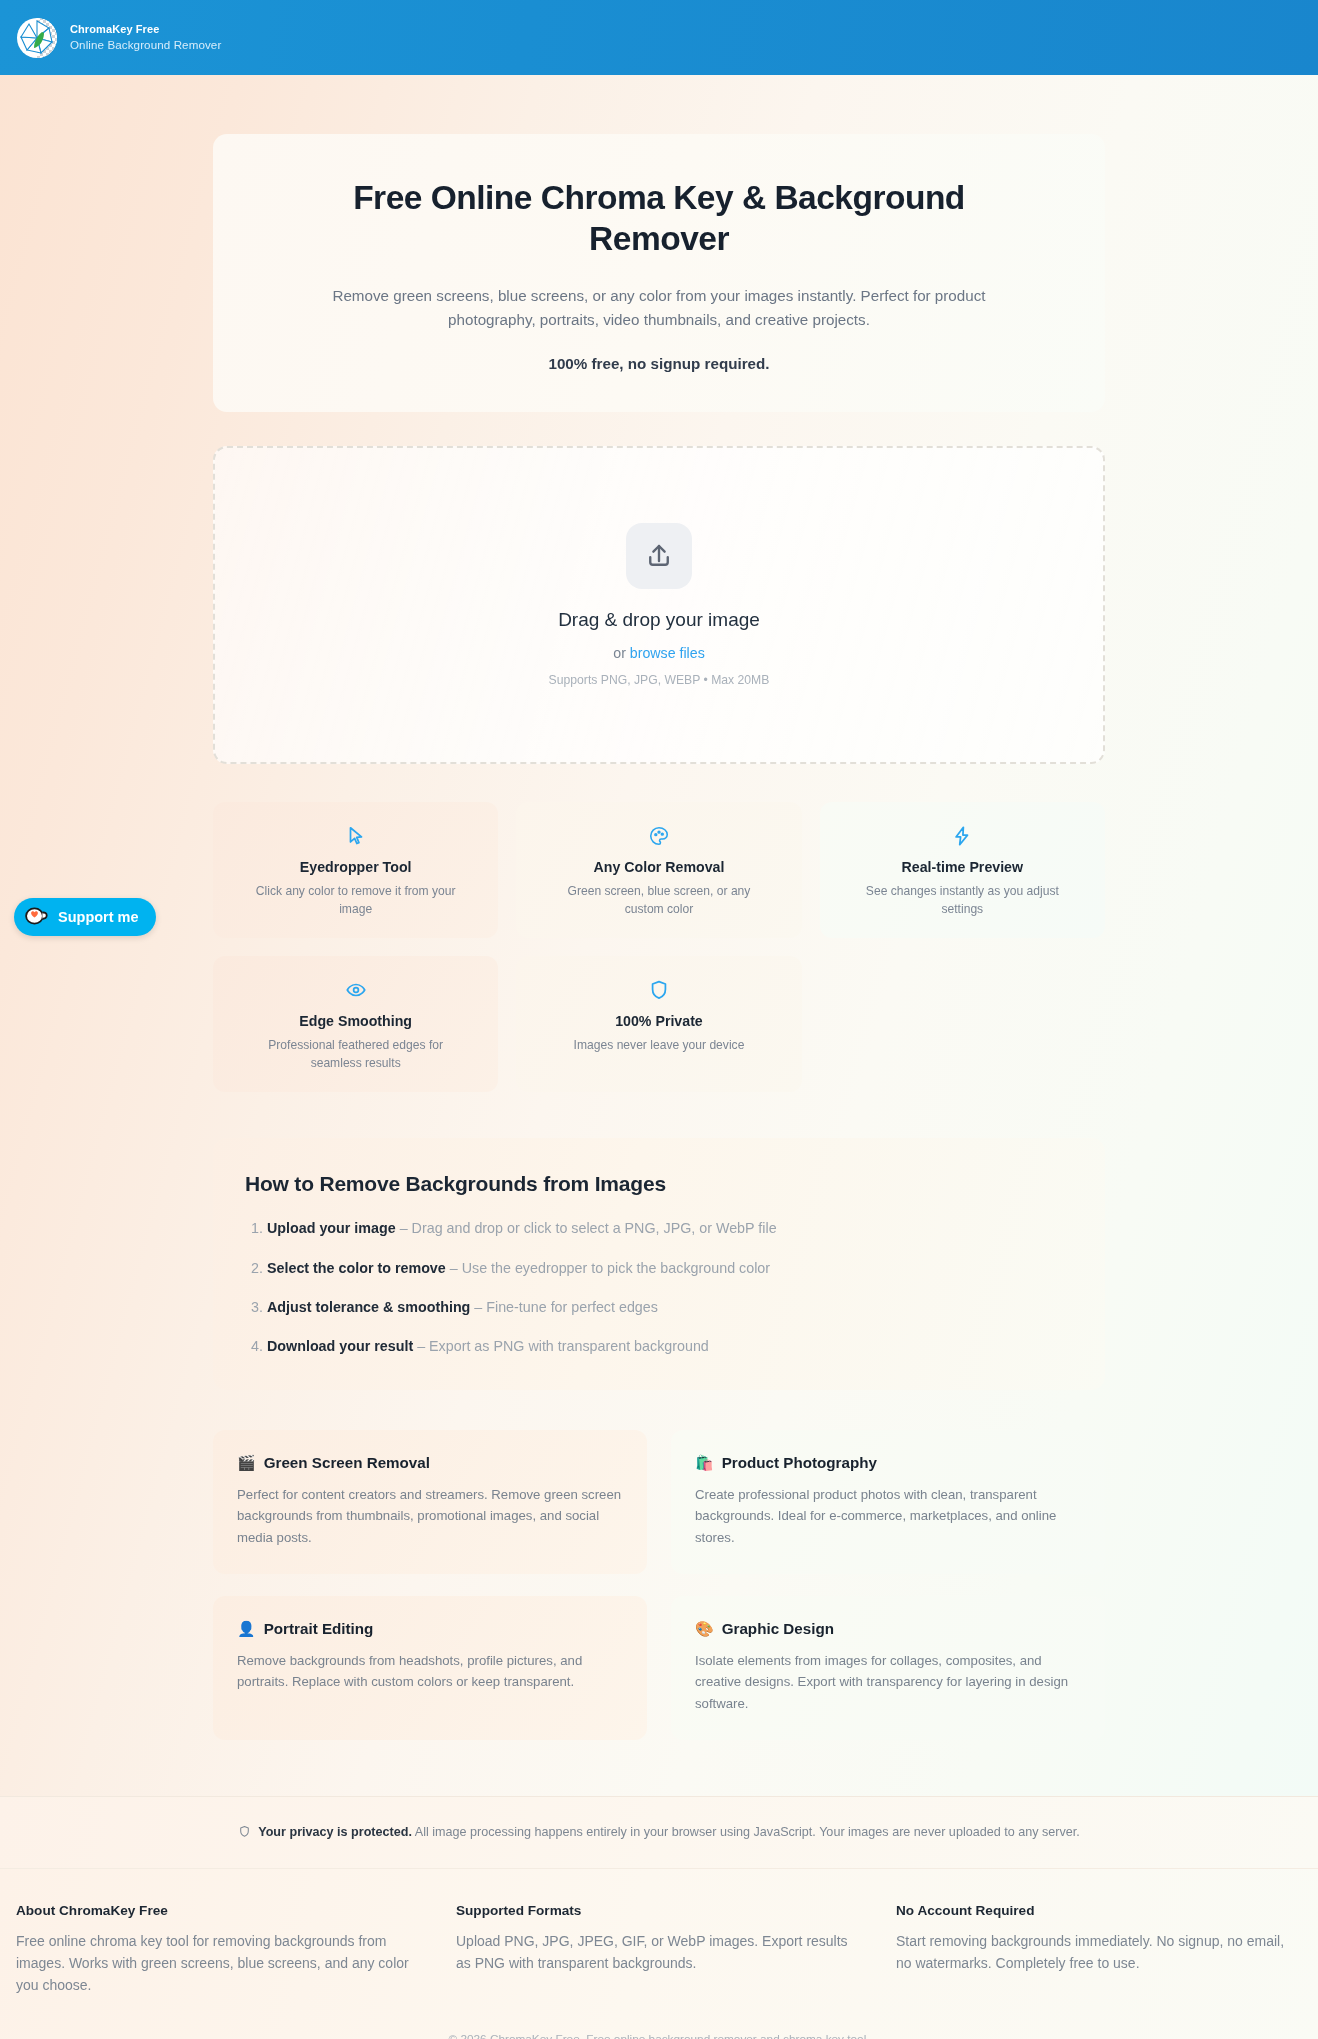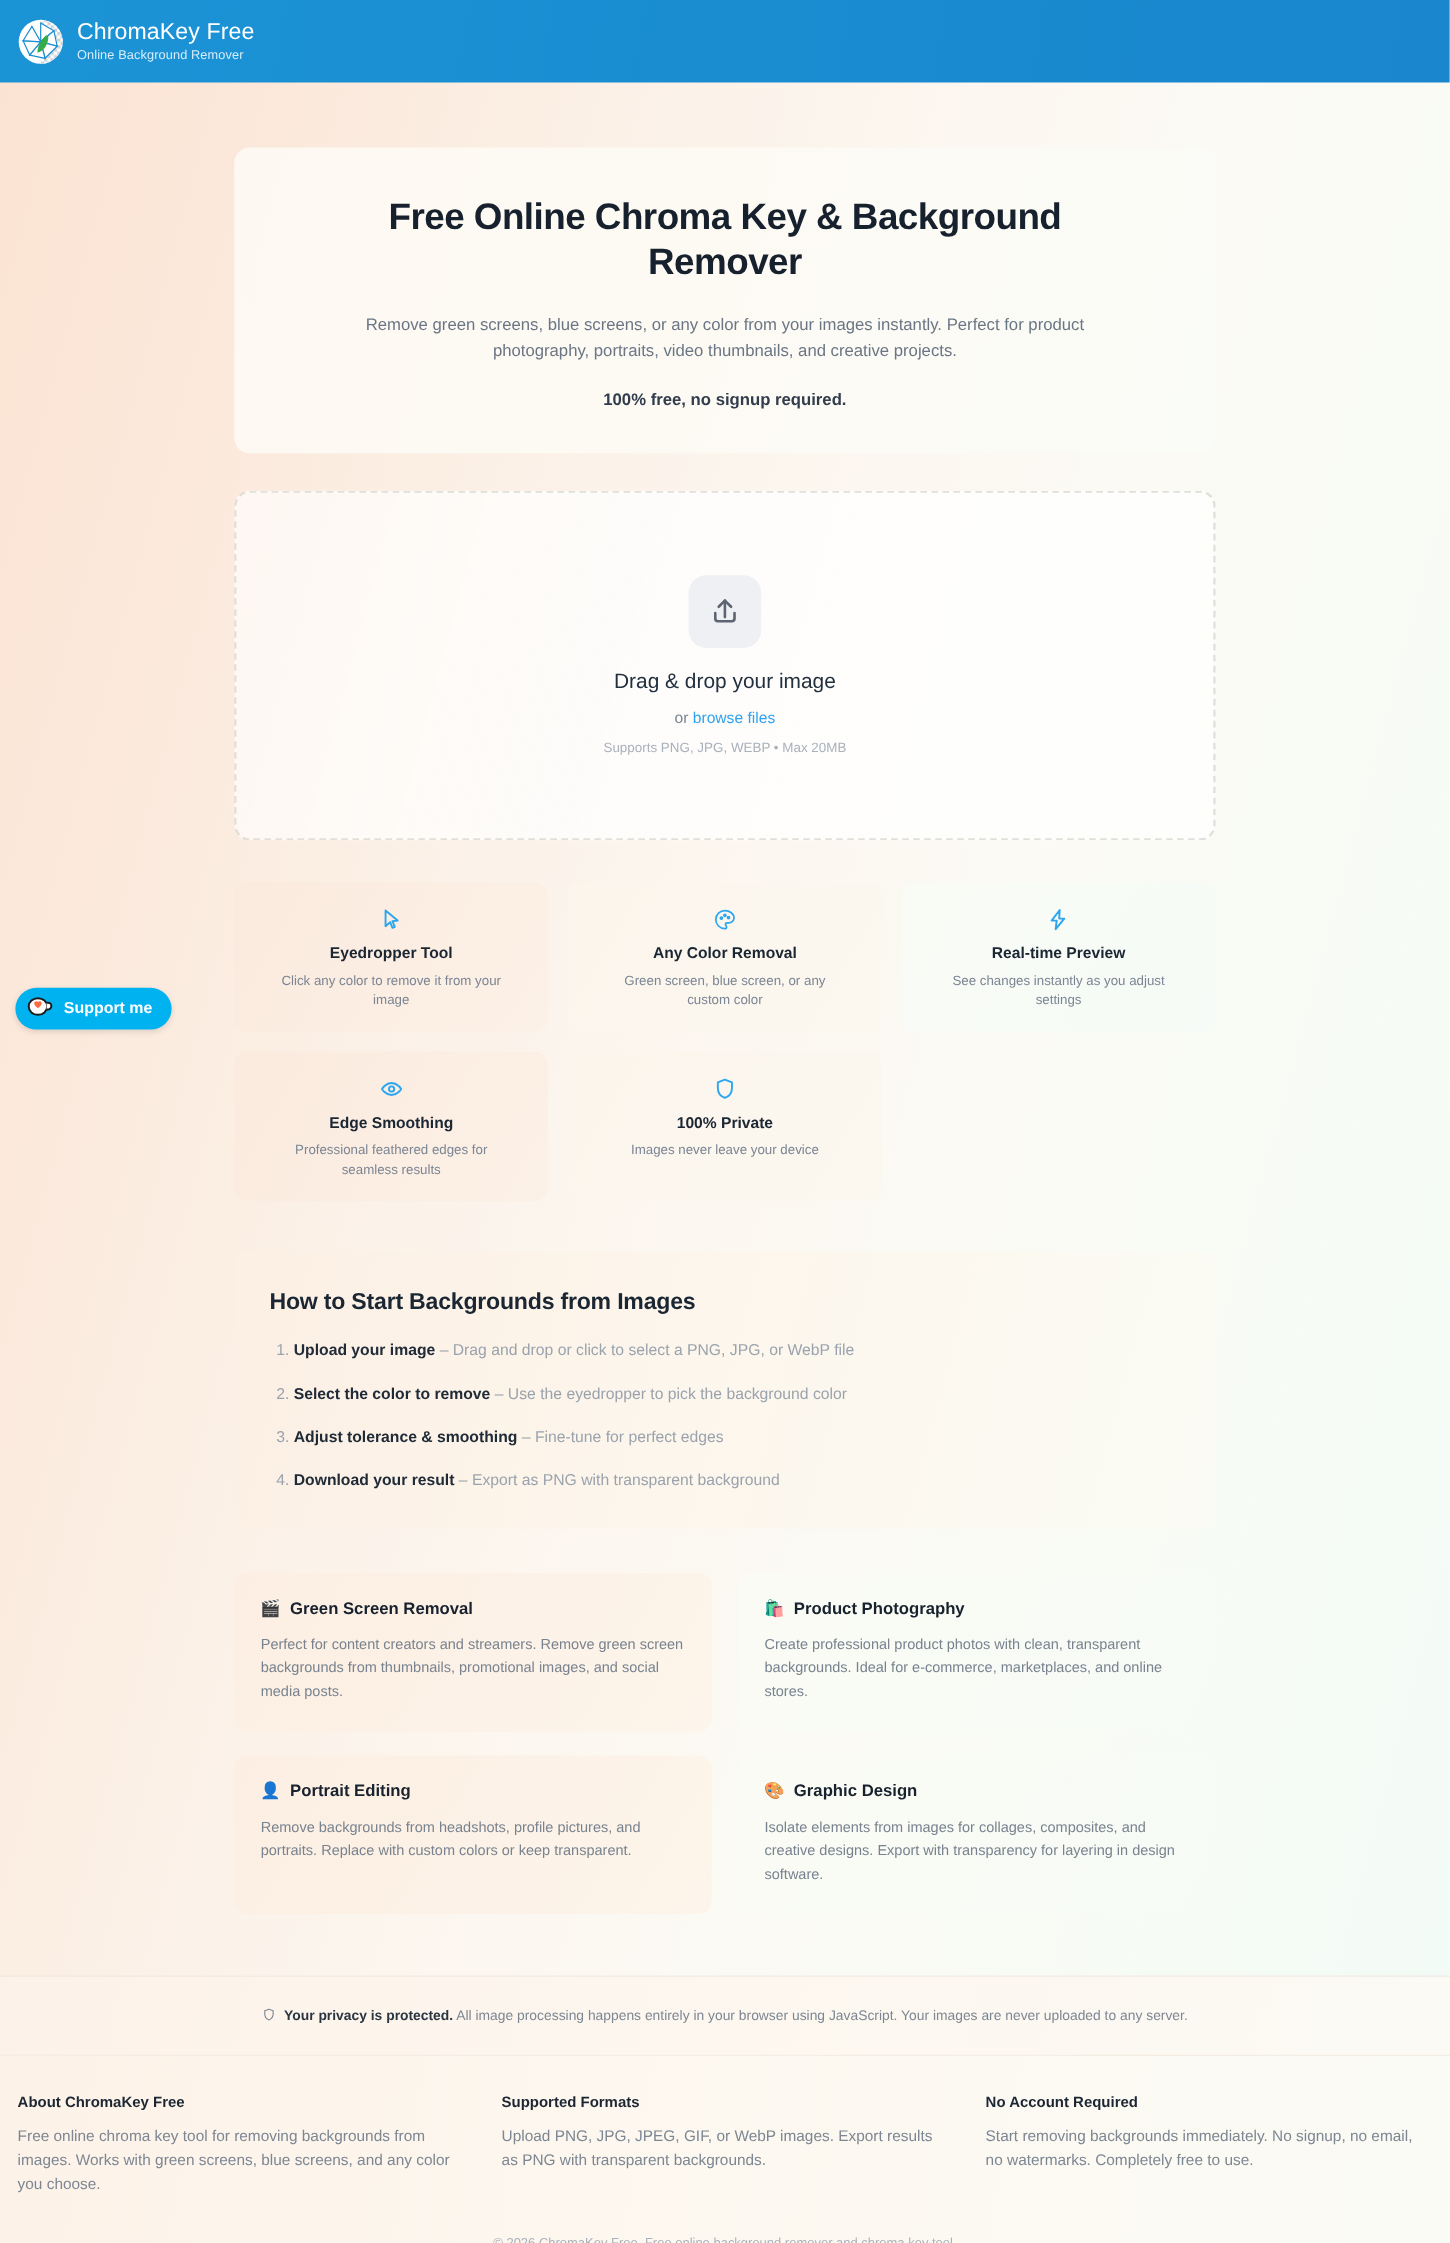--- a/index.html
+++ b/index.html
@@ -40,21 +40,21 @@
     z-index: 5;
   }
   .brand { display: flex; align-items: center; gap: 12px; }
   .logo-mark {
     width: 42px; height: 42px; border-radius: 50%;
     position: relative; overflow: hidden;
     flex: 0 0 auto;
   }
   .brand-text { display: flex; flex-direction: column; justify-content: center; }
   .brand-name {
-    font-size: 21px; font-weight: normal; color: #ffffff; line-height: 1.15;
+    font-size: 11px; font-weight: bold; color: #ffffff; line-height: 1.15;
     letter-spacing: .1px;
   }
   .brand-tag {
     font-size: 11.6px; color: #d7edfb; line-height: 1.3; margin-top: 2px;
     letter-spacing: .1px;
   }
 
   
   .wrap { width: 892px; margin: 0 auto; }
 
@@ -397,21 +397,21 @@
             <path d="M12 2.8l7 2.7v5.6c0 4.4-2.9 8.3-7 9.8-4.1-1.5-7-5.4-7-9.8V5.5z"></path>
           </svg>
         </span>
         <div class="ftitle">100% Private</div>
         <div class="fdesc">Images never leave your device</div>
       </div>
 
     </section>
 
     <section class="howto">
-      <h2>How to Start Backgrounds from Images</h2>
+      <h2>How to Remove Backgrounds from Images</h2>
       <ol>
         <li><b>Upload your image</b><span> – Drag and drop or click to select a PNG, JPG, or WebP file</span></li>
         <li><b>Select the color to remove</b><span> – Use the eyedropper to pick the background color</span></li>
         <li><b>Adjust tolerance &amp; smoothing</b><span> – Fine-tune for perfect edges</span></li>
         <li><b>Download your result</b><span> – Export as PNG with transparent background</span></li>
       </ol>
     </section>
 
     <section class="usecases">
       <div class="uc">

